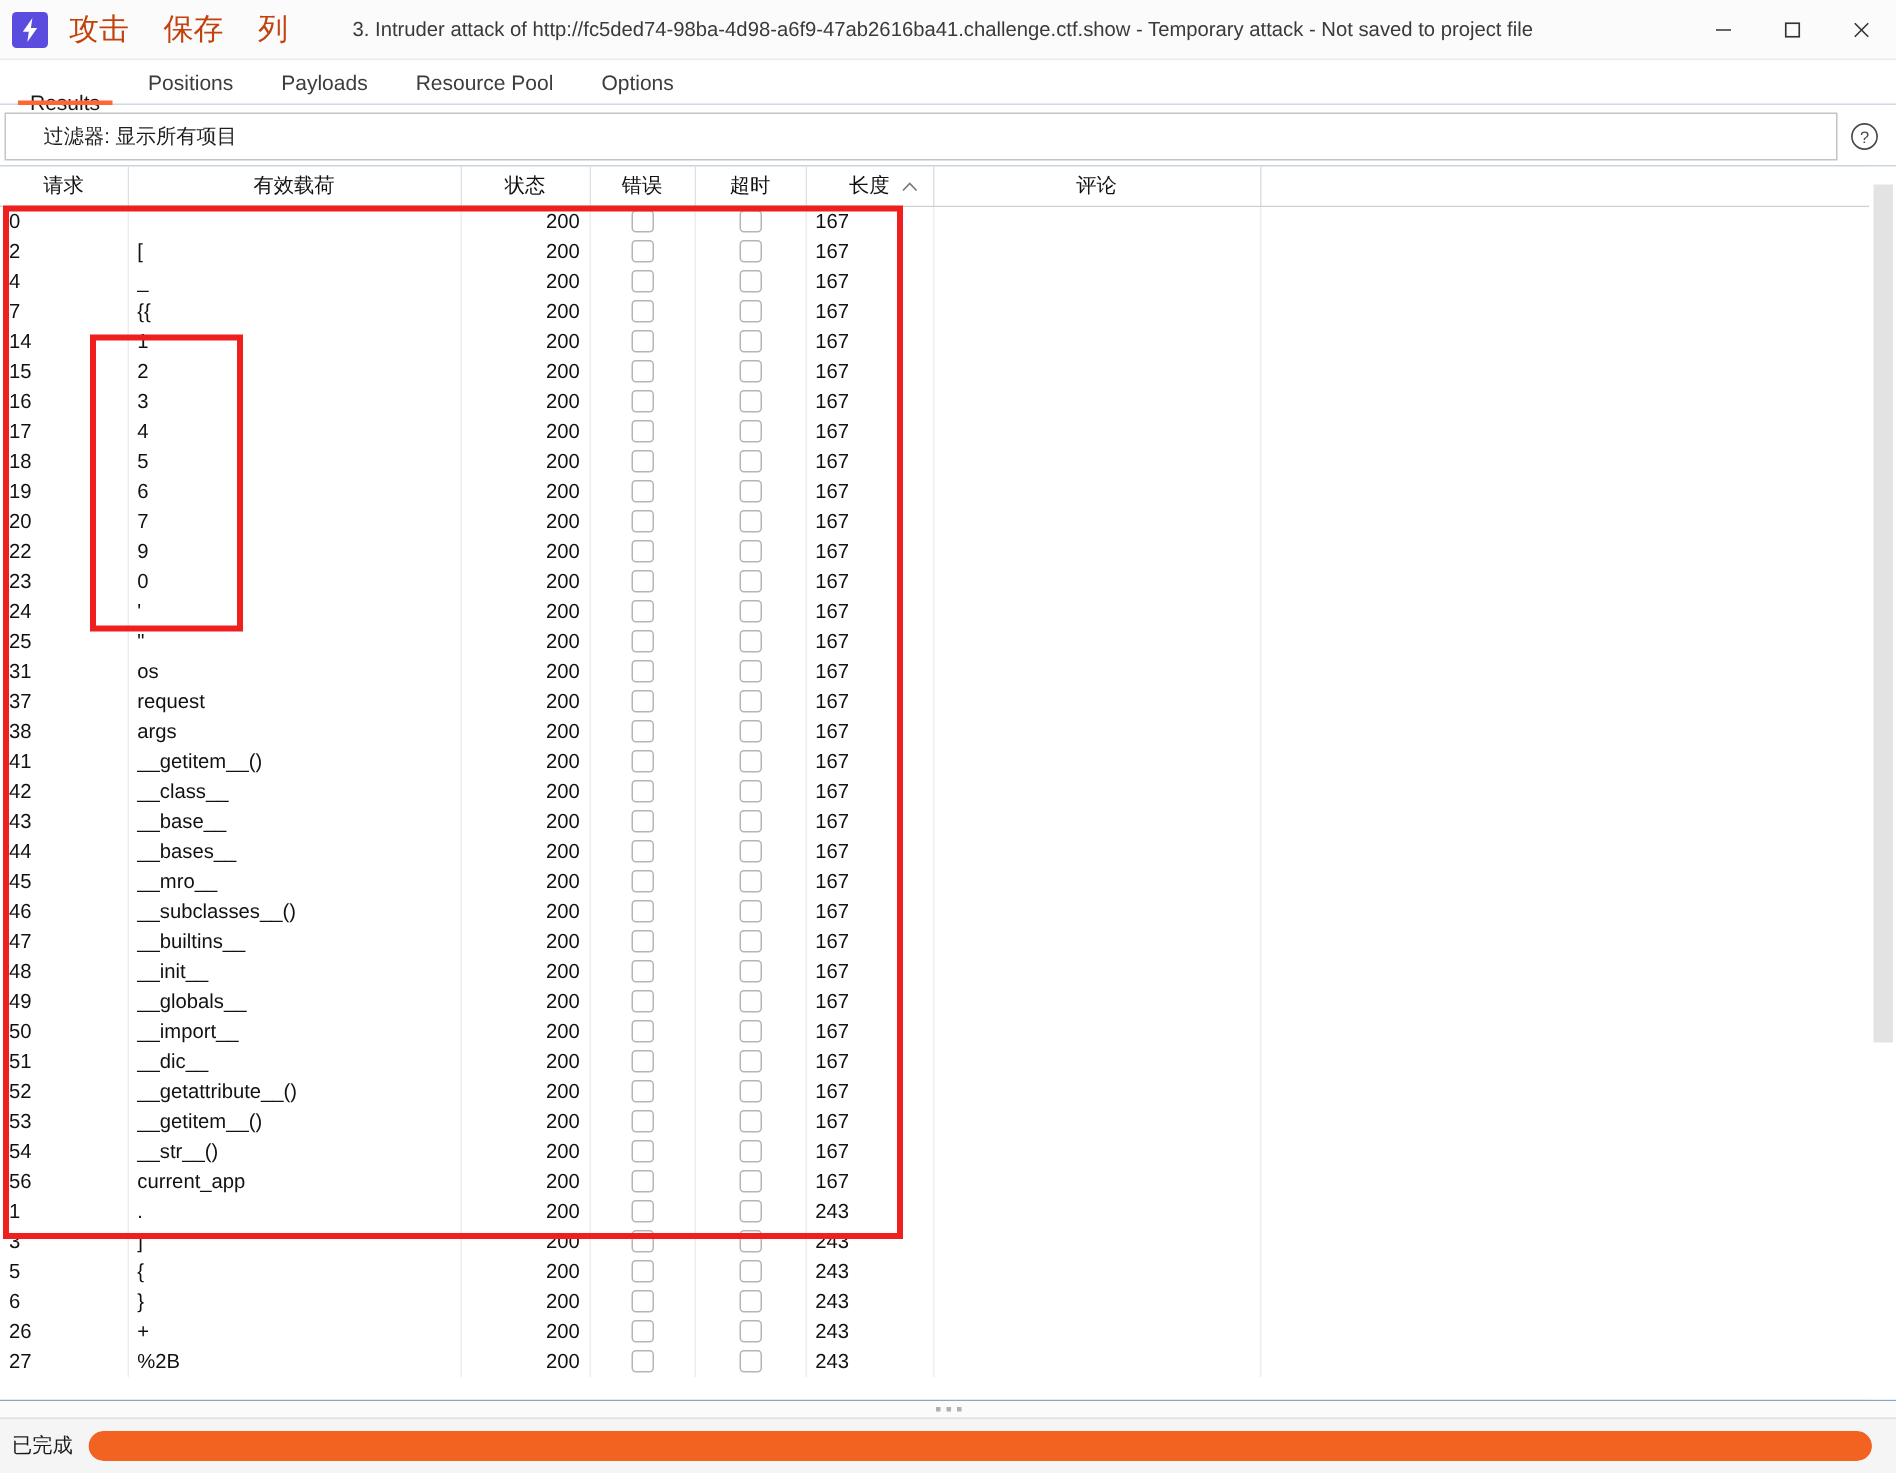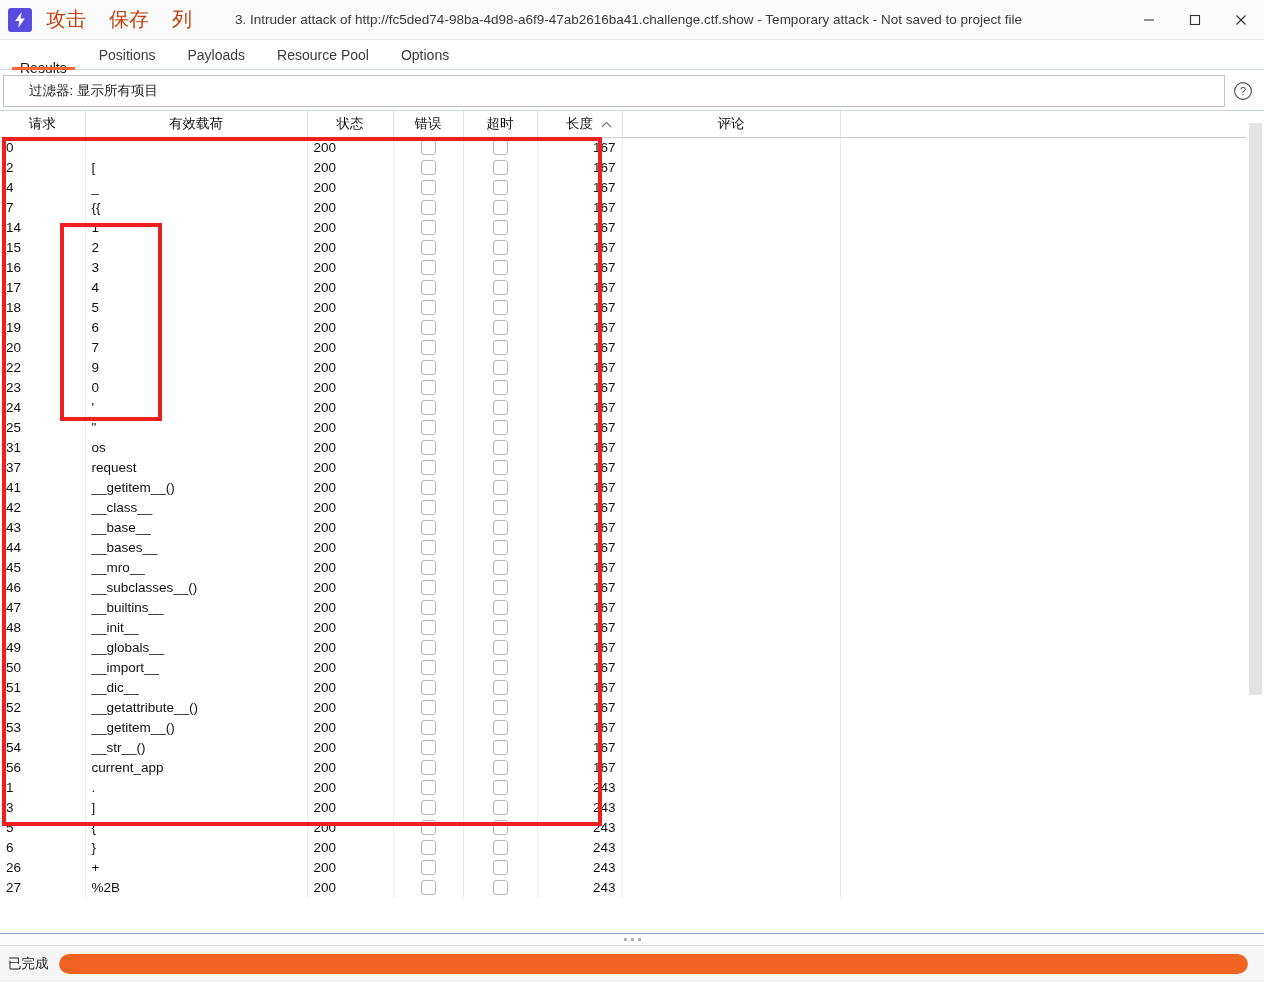--- a/index.html
+++ b/index.html
@@ -153,23 +153,23 @@
     height: 20px;
     line-height: 20px;
     border-right: 1px solid #ededed;
     padding: 0 6px;
     white-space: nowrap;
     overflow: hidden;
     cursor: default;
   }
   td.c-req { text-align: left; padding-left: 5px; }
   td.c-pay { text-align: left; padding-left: 9px; }
-  td.c-status { text-align: left; }
+  td.c-status { text-align: right; }
   td.c-check { text-align: center; padding: 0; }
-  td.c-len { text-align: right; }
+  td.c-len { text-align: left; }
   td.c-comment, td.c-extra { border-right: 1px solid #ededed; }
   td.c-extra { border-right: none; }
   .cb {
     display: inline-block;
     width: 15px; height: 15px;
     border: 1px solid #b5b5b5;
     border-radius: 3px;
     background: #fff;
     vertical-align: middle;
     margin-top: -1px;
@@ -494,20 +494,30 @@
             <td class="c-req">37</td>
             <td class="c-pay">request</td>
             <td class="c-status">200</td>
             <td class="c-check"><span class="cb"></span></td>
             <td class="c-check"><span class="cb"></span></td>
             <td class="c-len">167</td>
             <td class="c-comment"></td>
             <td class="c-extra"></td>
           </tr>
           <tr>
+            <td class="c-req">38</td>
+            <td class="c-pay">args</td>
+            <td class="c-status">200</td>
+            <td class="c-check"><span class="cb"></span></td>
+            <td class="c-check"><span class="cb"></span></td>
+            <td class="c-len">167</td>
+            <td class="c-comment"></td>
+            <td class="c-extra"></td>
+          </tr>
+          <tr>
             <td class="c-req">41</td>
             <td class="c-pay">__getitem__()</td>
             <td class="c-status">200</td>
             <td class="c-check"><span class="cb"></span></td>
             <td class="c-check"><span class="cb"></span></td>
             <td class="c-len">167</td>
             <td class="c-comment"></td>
             <td class="c-extra"></td>
           </tr>
           <tr>

